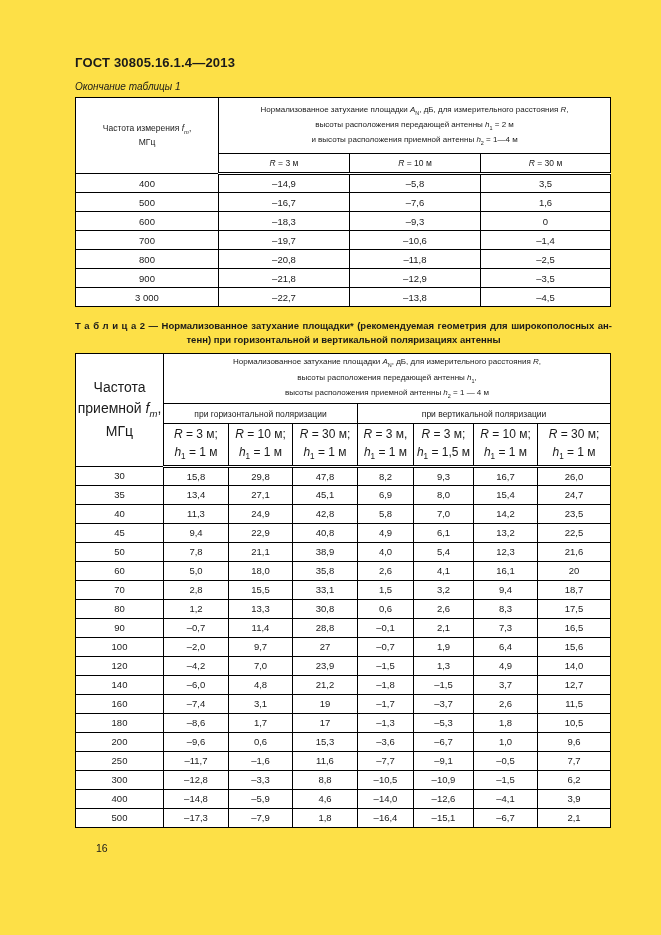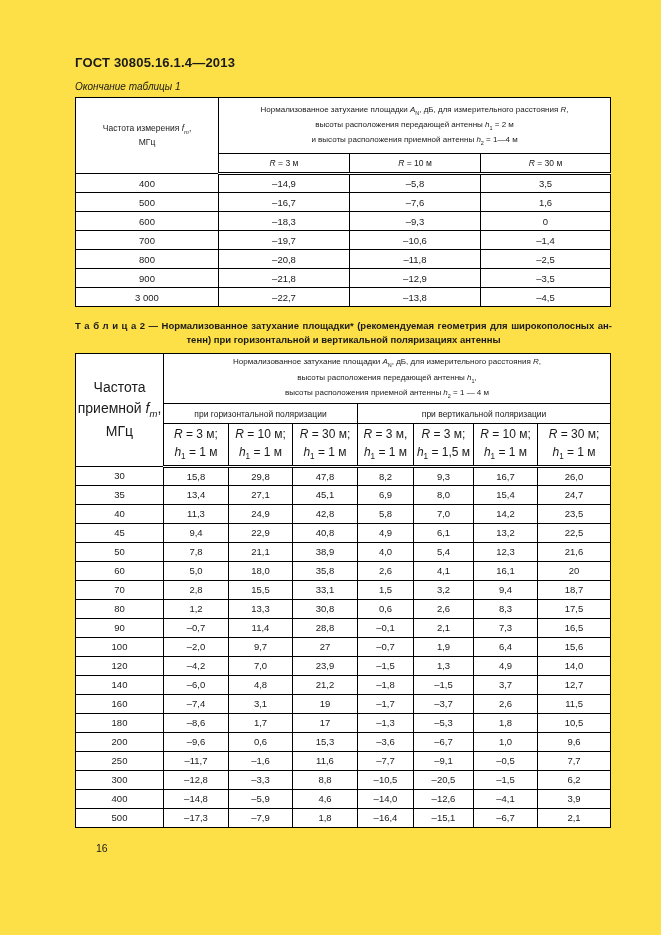--- a/index.html
+++ b/index.html
@@ -331,21 +331,21 @@
           <td>–9,1</td>
           <td>–0,5</td>
           <td>7,7</td>
         </tr>
         <tr>
           <td>300</td>
           <td>–12,8</td>
           <td>–3,3</td>
           <td>8,8</td>
           <td>–10,5</td>
-          <td>–20,5</td>
+          <td>–10,9</td>
           <td>–1,5</td>
           <td>6,2</td>
         </tr>
         <tr>
           <td>400</td>
           <td>–14,8</td>
           <td>–5,9</td>
           <td>4,6</td>
           <td>–14,0</td>
           <td>–12,6</td>

